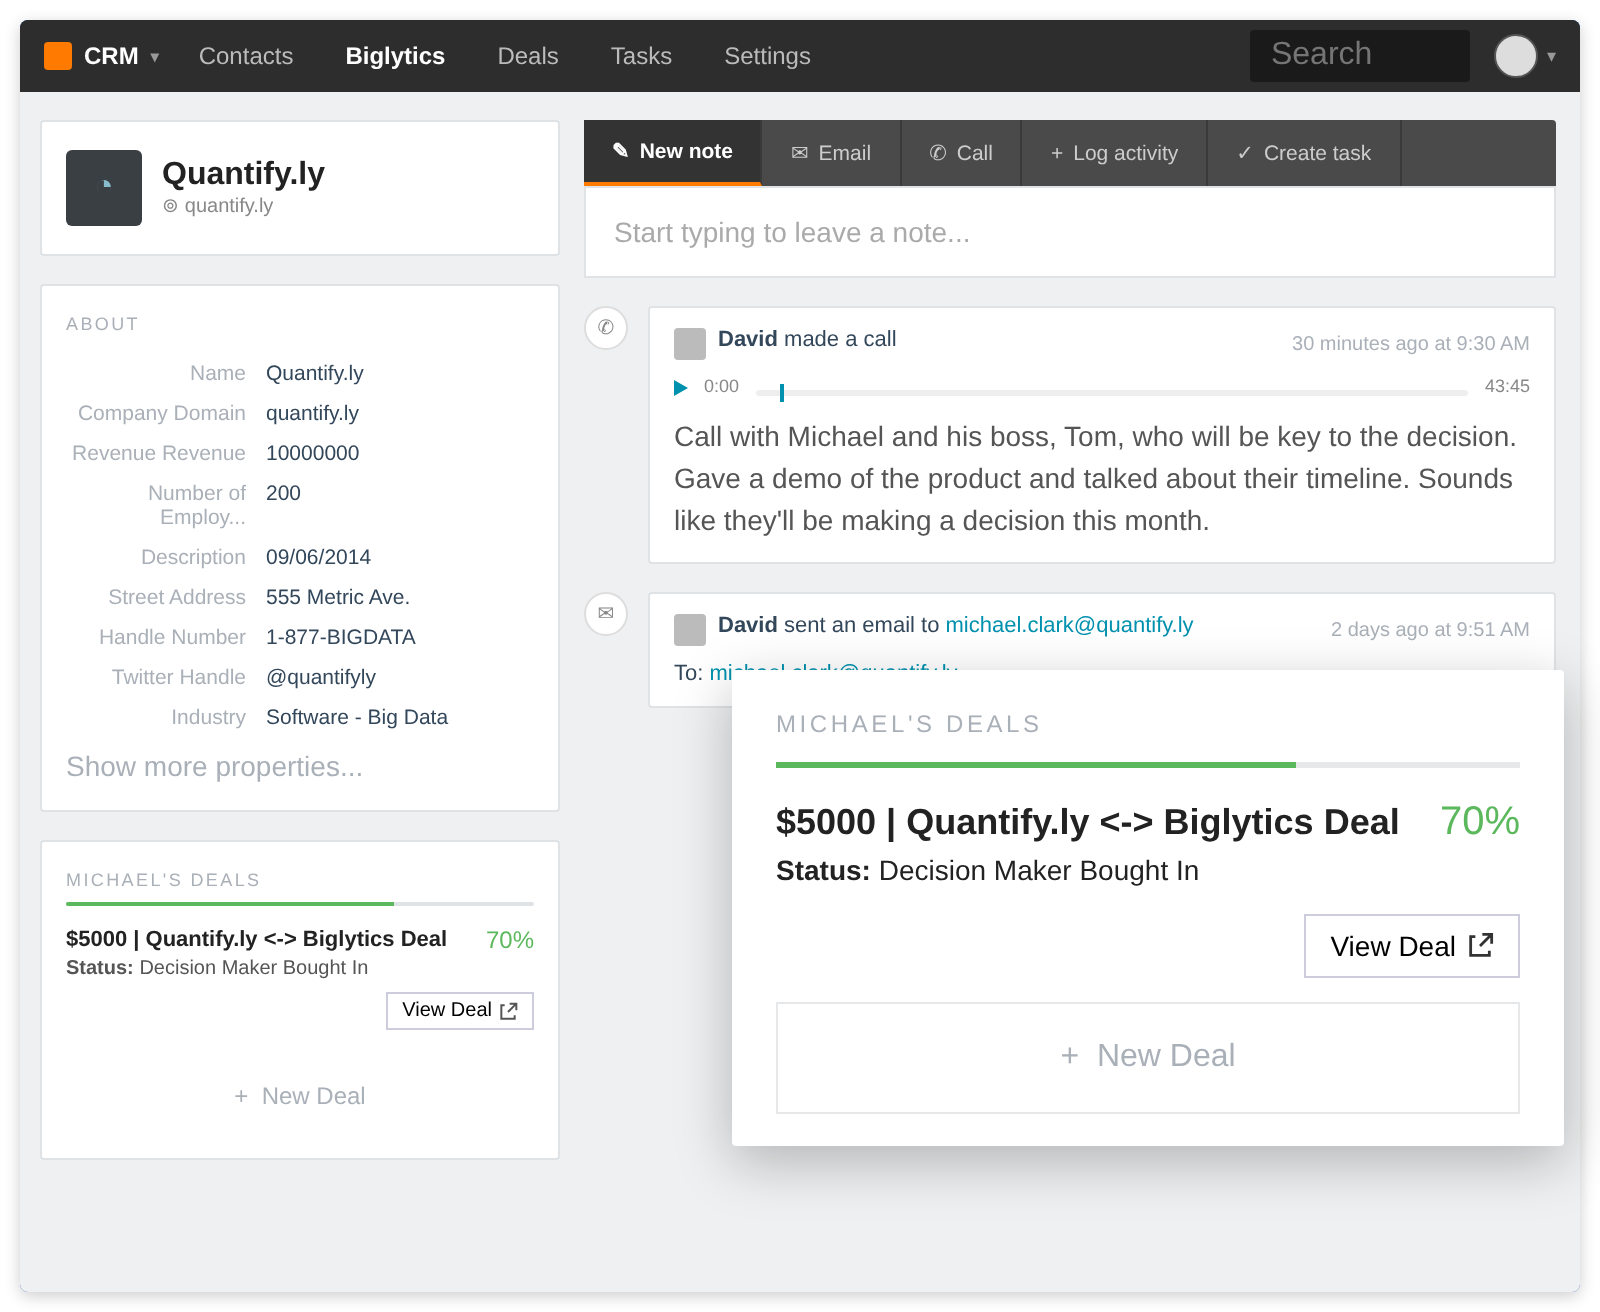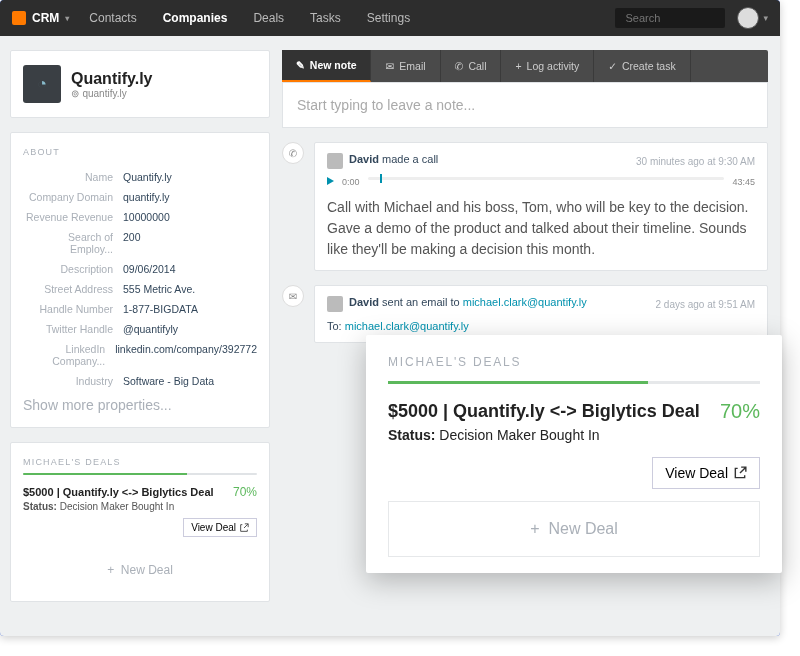--- a/index.html
+++ b/index.html
@@ -1,25 +1,25 @@
 <!DOCTYPE html>
 <html><head>
 <meta charset="utf-8">
 <style>
 * { margin: 0; padding: 0; box-sizing: border-box; }
 body { font-family: -apple-system, BlinkMacSystemFont, "Segoe UI", Helvetica, Arial, sans-serif; background: #fff; width: 800px; height: 656px; position: relative; overflow: hidden; font-size: 12px; color: #33475b; }
-.app { width: 780px; height: 636px; border-radius: 4px; overflow: hidden; box-shadow: 0 2px 8px rgba(0,0,0,0.2); background: #1d4ed8; }
+.app { width: 780px; height: 636px; margin: 10px; border-radius: 4px; overflow: hidden; box-shadow: 0 2px 8px rgba(0,0,0,0.2); background: #1d4ed8; }
 .topnav { height: 36px; background: #2d2d2d; display: flex; align-items: center; padding: 0 12px; color: #ccc; font-size: 12px; }
 .brand { display: flex; align-items: center; gap: 6px; color: #fff; font-weight: 600; margin-right: 20px; }
 .brand-logo { width: 14px; height: 14px; background: #ff7a00; border-radius: 2px; }
 .brand-caret { font-size: 8px; color: #999; }
 .nav-links { display: flex; gap: 26px; flex: 1; }
 .nav-link { color: #bbb; cursor: pointer; }
 .nav-link.active { color: #fff; font-weight: 600; }
-.search { background: #1a1a1a; border: none; color: #999; padding: 4px 10px; font-size: 11px; width: 110px; border-radius: 2px; }
+.search { background: #1a1a1a; border: none; color: #999; padding: 4px 10px; font-size: 16px; width: 110px; border-radius: 2px; }
 .avatar { width: 22px; height: 22px; border-radius: 50%; background: #ddd; margin-left: 12px; border: 1px solid #555; }
 .chev-down { color: #999; font-size: 9px; margin-left: 4px; }
 .body { display: flex; height: calc(100% - 36px); background: #eef0f1; }
 .left { width: 280px; padding: 14px 10px; overflow-y: auto; }
 .card { background: #fff; border: 1px solid #e0e3e6; border-radius: 2px; padding: 14px 12px; margin-bottom: 14px; }
 .co-head { display: flex; gap: 10px; align-items: center; }
 .co-logo { width: 38px; height: 38px; background: #3a3f44; border-radius: 3px; display: flex; align-items: center; justify-content: center; color: #8bc; font-size: 16px; }
 .co-name { font-size: 16px; font-weight: 600; color: #222; }
 .co-url { font-size: 10px; color: #888; display: flex; align-items: center; gap: 3px; }
 .sect-label { font-size: 9px; letter-spacing: 1.2px; color: #aab0b8; text-transform: uppercase; margin-bottom: 10px; }
@@ -41,21 +41,21 @@
 .tab.active { background: #333; color: #fff; font-weight: 600; border-bottom: 2px solid #ff7a00; }
 .note-area { background: #fff; border: 1px solid #e0e3e6; padding: 14px; font-size: 14px; color: #aaa; }
 .timeline-item { display: flex; gap: 10px; margin-top: 14px; }
 .tl-icon { width: 22px; height: 22px; border-radius: 50%; border: 1px solid #ddd; background: #fff; display: flex; align-items: center; justify-content: center; color: #888; font-size: 10px; flex-shrink: 0; }
 .tl-card { flex: 1; background: #fff; border: 1px solid #e0e3e6; border-radius: 2px; padding: 10px 12px; font-size: 11px; }
 .tl-head { display: flex; justify-content: space-between; align-items: center; margin-bottom: 8px; }
 .tl-actor { display: flex; align-items: flex-start; gap: 6px; }
 .tl-actor-av { width: 16px; height: 16px; background: #bbb; border-radius: 2px; }
 .tl-time { color: #aab0b8; font-size: 10px; }
 .tl-link { color: #0091ae; }
-.audio { display: flex; align-items: flex-start; gap: 8px; font-size: 9px; color: #888; margin: 6px 0 10px; }
+.audio { display: flex; align-items: flex-end; gap: 8px; font-size: 9px; color: #888; margin: 6px 0 10px; }
 .audio-track { flex: 1; height: 3px; background: #eee; border-radius: 2px; position: relative; }
 .audio-prog { position: absolute; left: 12px; top: -3px; width: 2px; height: 9px; background: #0091ae; }
 .play { width: 0; height: 0; border-left: 7px solid #0091ae; border-top: 4px solid transparent; border-bottom: 4px solid transparent; cursor: pointer; }
 .tl-text { color: #555; line-height: 1.5; font-size: 14px; }
 
 .overlay { position: absolute; right: 18px; top: 335px; width: 416px; background: #fff; box-shadow: 0 8px 28px rgba(0,0,0,0.25); border-radius: 2px; padding: 20px 22px 16px; }
 .ov-head { font-size: 12px; letter-spacing: 1.8px; color: #aab0b8; margin-bottom: 12px; }
 .ov-bar { height: 3px; background: #e6e8ea; margin-bottom: 16px; }
 .ov-bar-fill { height: 100%; width: 70%; background: #5cb85c; }
 .ov-title { font-size: 18px; font-weight: 700; color: #222; display: flex; justify-content: space-between; align-items: center; }
@@ -71,21 +71,21 @@
 
 <div class="app">
   <div class="topnav">
     <div class="brand">
       <span class="brand-logo"></span>
       <span>CRM</span>
       <span class="brand-caret">▾</span>
     </div>
     <div class="nav-links">
       <span class="nav-link">Contacts</span>
-      <span class="nav-link active">Companies</span>
+      <span class="nav-link active">Biglytics</span>
       <span class="nav-link">Deals</span>
       <span class="nav-link">Tasks</span>
       <span class="nav-link">Settings</span>
     </div>
     <input class="search" placeholder="Search" style="">
     <div class="avatar"></div>
     <span class="chev-down">▾</span>
   </div>
 
   <div class="body">
@@ -112,42 +112,38 @@
             </div>
             <div class="prop">
               <div class="prop-k">Company Domain</div>
               <div class="prop-v">quantify.ly</div>
             </div>
             <div class="prop">
               <div class="prop-k">Revenue Revenue</div>
               <div class="prop-v">10000000</div>
             </div>
             <div class="prop">
-              <div class="prop-k">Search of Employ...</div>
+              <div class="prop-k">Number of Employ...</div>
               <div class="prop-v">200</div>
             </div>
             <div class="prop">
               <div class="prop-k">Description</div>
               <div class="prop-v">09/06/2014</div>
             </div>
             <div class="prop">
               <div class="prop-k">Street Address</div>
               <div class="prop-v">555 Metric Ave.</div>
             </div>
             <div class="prop">
               <div class="prop-k">Handle Number</div>
               <div class="prop-v">1-877-BIGDATA</div>
             </div>
             <div class="prop">
               <div class="prop-k">Twitter Handle</div>
               <div class="prop-v">@quantifyly</div>
-            </div>
-            <div class="prop">
-              <div class="prop-k">LinkedIn Company...</div>
-              <div class="prop-v">linkedin.com/company/392772</div>
             </div>
             <div class="prop">
               <div class="prop-k">Industry</div>
               <div class="prop-v">Software - Big Data</div>
             </div>
           </div>
         <div class="show-more">Show more properties...</div>
       </div>
 
       <div class="card">

